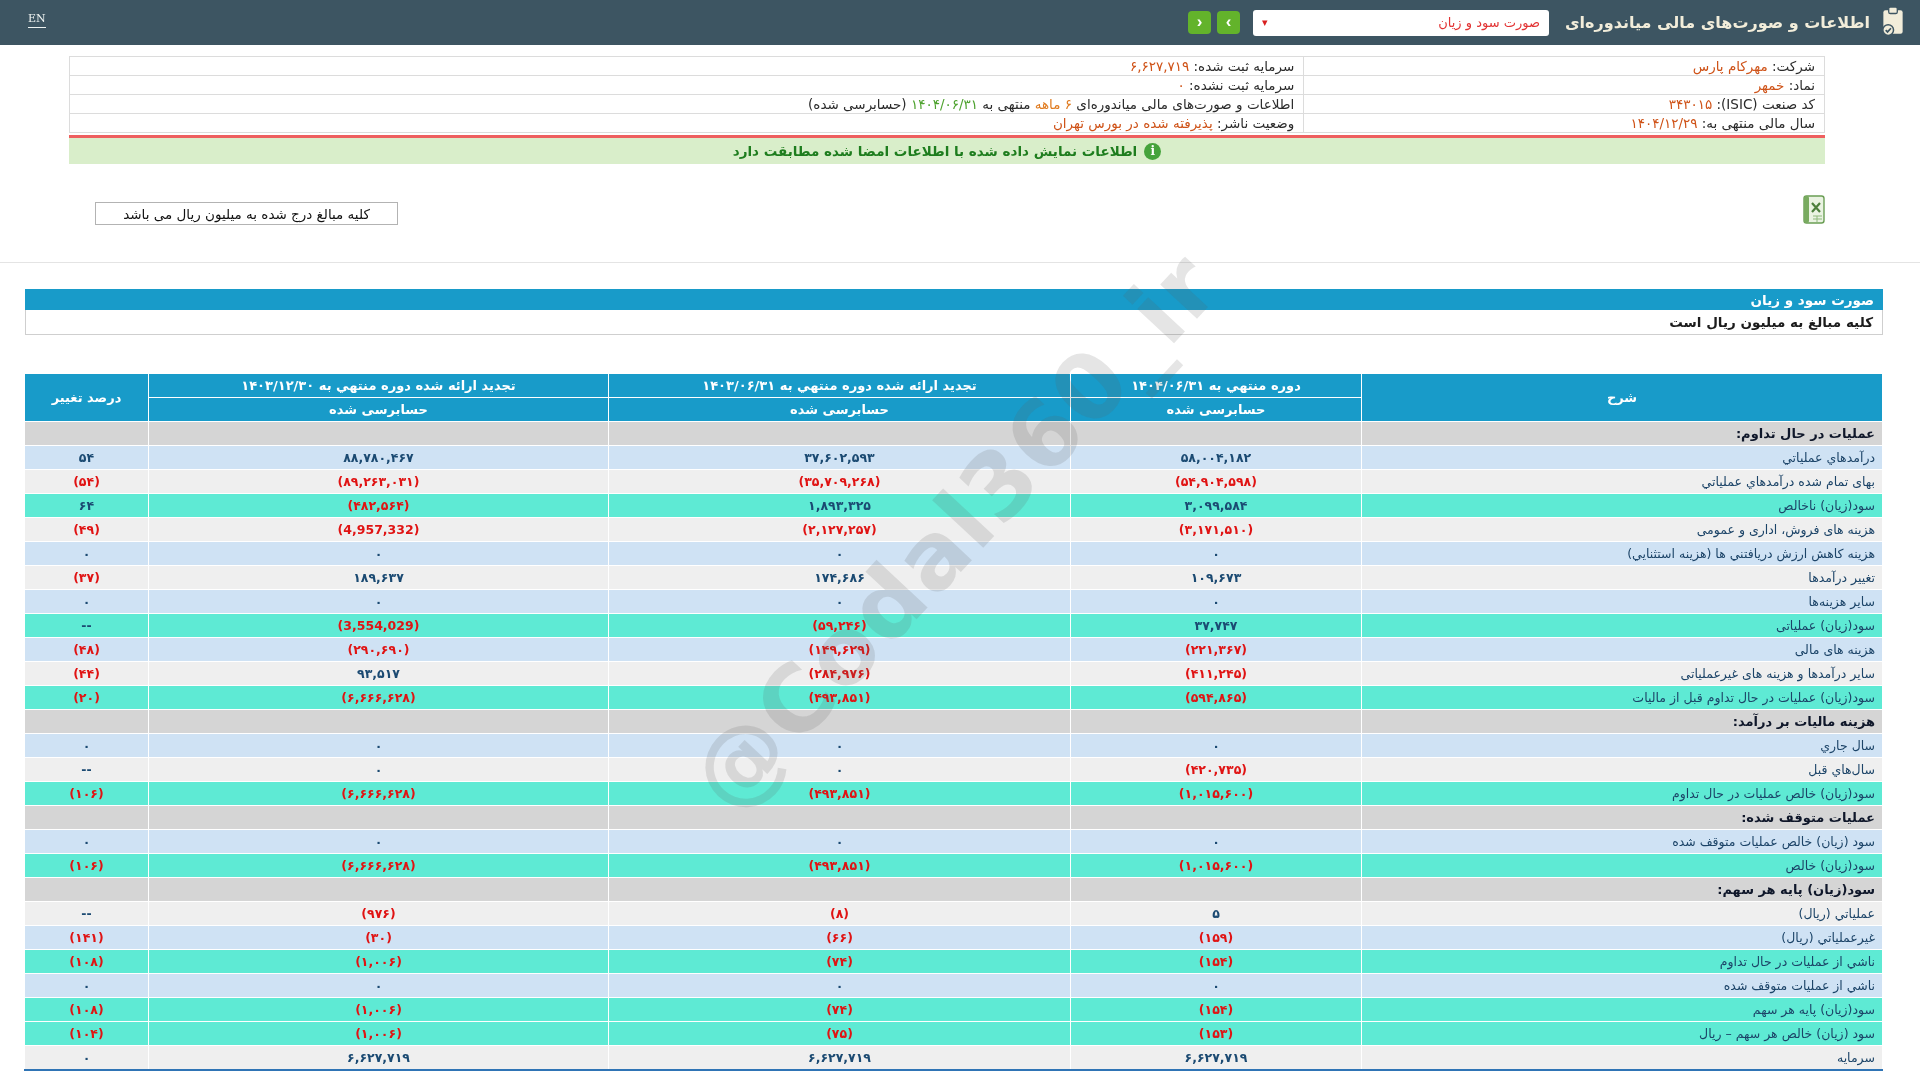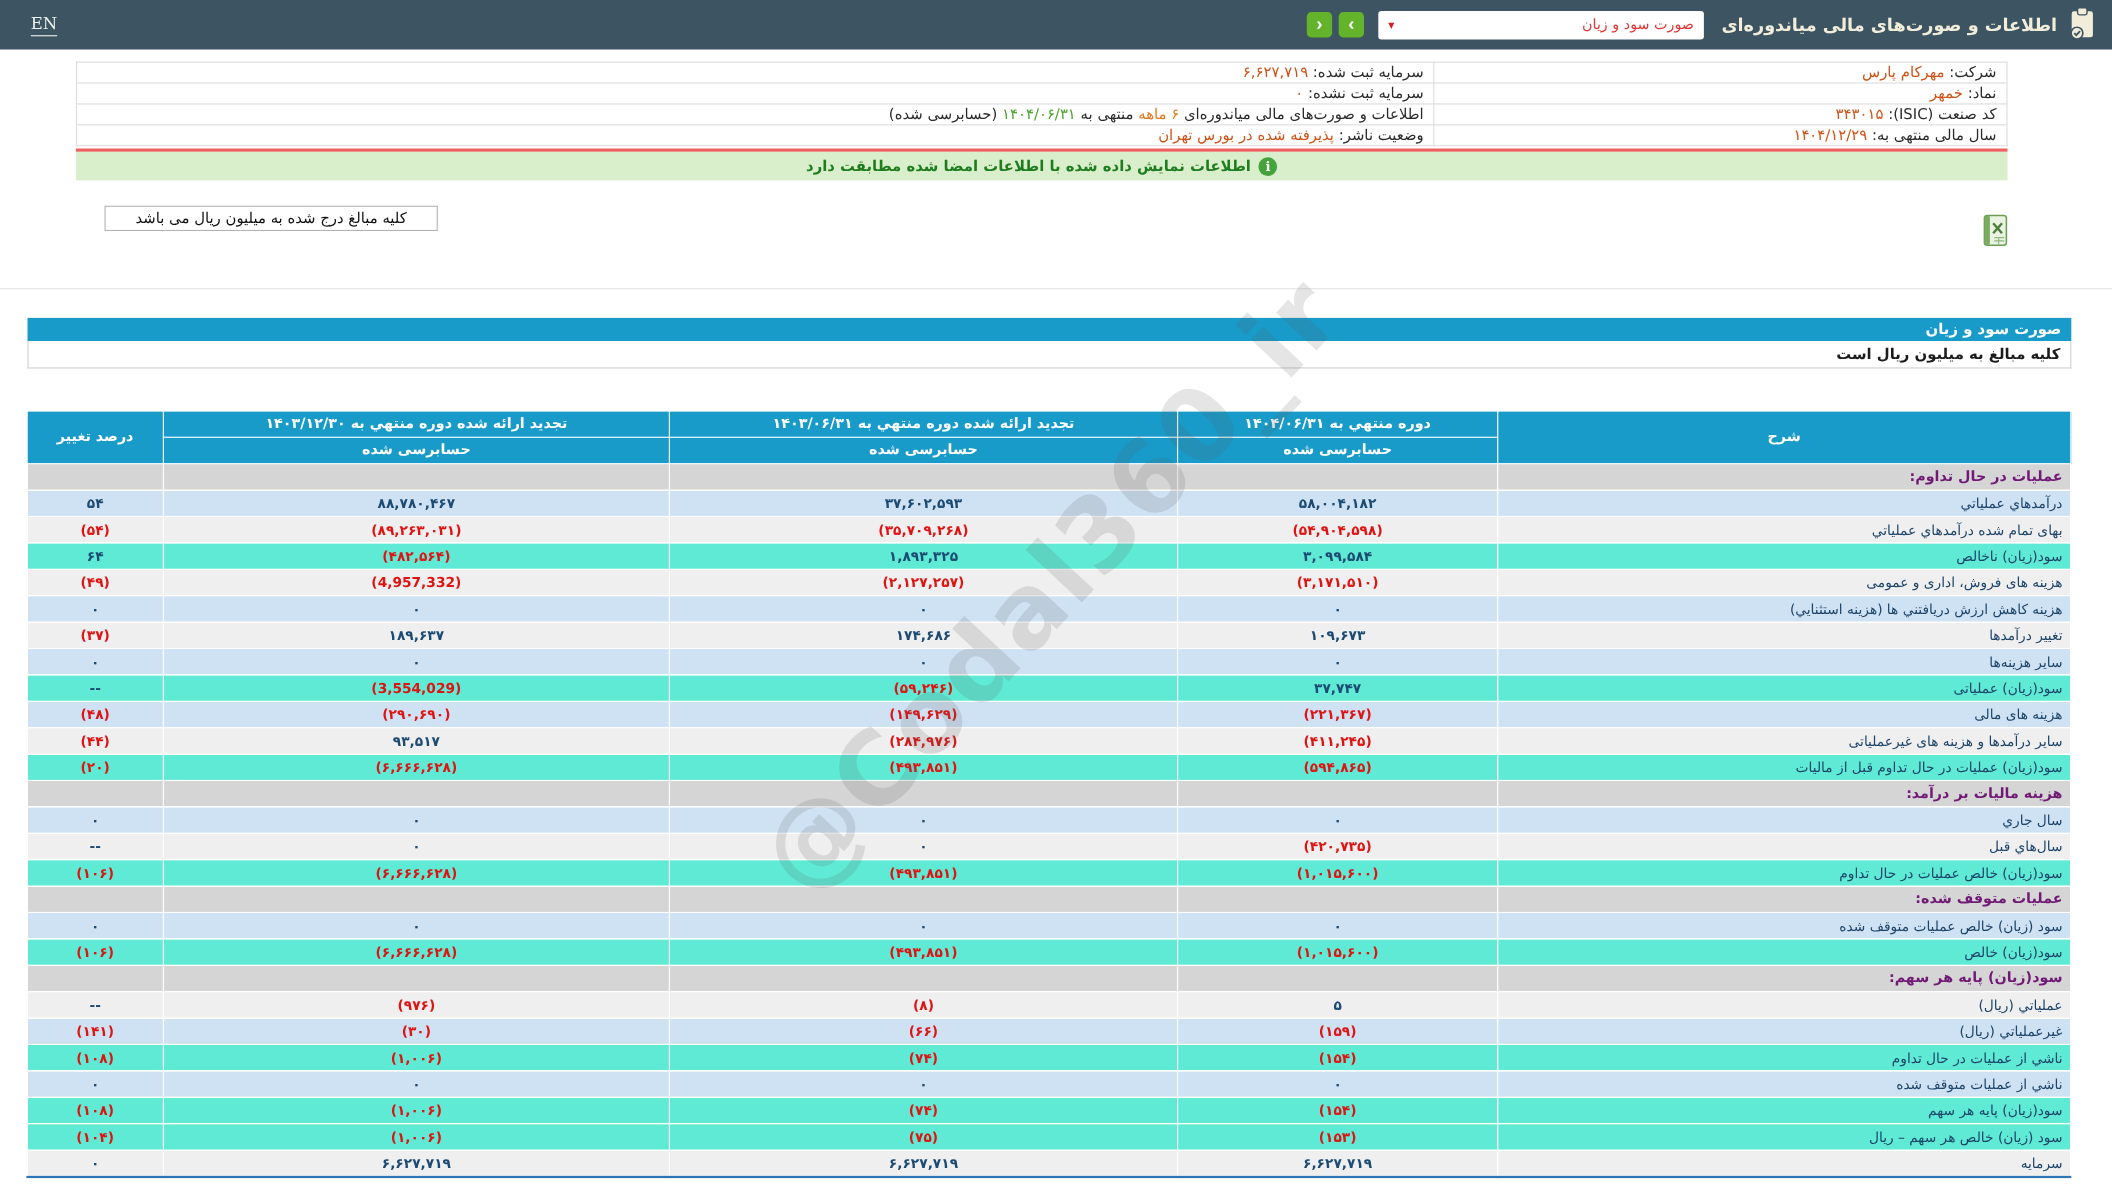--- a/index.html
+++ b/index.html
@@ -31,21 +31,21 @@
   .nav-btn {
     width:23px; height:23px; border:none; border-radius:4px;
     background:#63b32b; color:#fff; font-weight:bold; font-size:17px;
     display:flex; align-items:center; justify-content:center;
     cursor:pointer; line-height:1; padding-bottom:2px;
   }
   .nav-next { margin-right:13px; }
   .nav-prev { margin-right:6px; }
   .lang-link {
     position:absolute; left:28px; top:12px;
-    color:#eef3f1; font-family:"DejaVu Serif", serif; font-size:15px;
+    color:#eef3f1; font-family:"DejaVu Serif", serif; font-size:11px;
     border-bottom:1px solid #eef3f1; padding-bottom:2px; cursor:pointer;
     direction:ltr;
   }
 
   
   .info-table {
     position:absolute; top:56px; right:95px; width:1756px;
     border-collapse:collapse; font-size:13.5px; background:#fff;
   }
   .info-table td {
@@ -67,21 +67,21 @@
   }
   .info-i {
     width:17px; height:17px; border-radius:50%;
     background:#45a33c; color:#fff; font-size:12px; font-weight:bold;
     display:inline-flex; align-items:center; justify-content:center;
     font-family:"DejaVu Serif", serif;
   }
 
   .excel-btn { position:absolute; top:194px; right:92px; width:28px; height:32px; cursor:pointer; }
   .units-note-box {
-    position:absolute; top:187px; left:95px; width:303px; height:23px;
+    position:absolute; top:202px; left:95px; width:303px; height:23px;
     border:1px solid #b3b3b3; background:#fff;
     display:flex; align-items:center; justify-content:center;
     font-size:13.5px; color:#111;
   }
   .page-divider { position:absolute; top:262px; left:0; width:1920px; border-top:1px solid #e4e4e4; }
 
   
   .content { position:absolute; top:289px; right:37px; width:1858px; }
   .stmt-title {
     height:21px; background:#189bc9; color:#fff; font-weight:bold;
@@ -104,21 +104,21 @@
   .main-table td {
     border:1px solid #fff; height:24px; padding:0 7px;
     font-size:12.5px; overflow:hidden; white-space:nowrap;
   }
   td.lbl { text-align:right; color:#1c4468; }
   td.val { text-align:center; font-weight:bold; color:#1b4a72; }
   td.val.neg { color:#e01313; }
   tr.row-blue   td { background:#cfe2f4; }
   tr.row-gray   td { background:#efefef; }
   tr.row-yellow td { background:#5eead4; }
-  tr.row-section td { background:#d5d5d5; color:#701a75; font-weight:bold; font-size:13px; }
+  tr.row-section td { background:#d5d5d5; color:#0f172a; font-weight:bold; font-size:13px; }
 
   
   .watermark {
     position:absolute; top:532px; left:955px;
     transform:translate(-50%,-50%) rotate(-47deg);
     font-size:92px; font-weight:bold; letter-spacing:2px;
     color:rgba(95,95,95,0.16); white-space:nowrap;
     pointer-events:none; z-index:9; direction:ltr;
   }
 </style>

